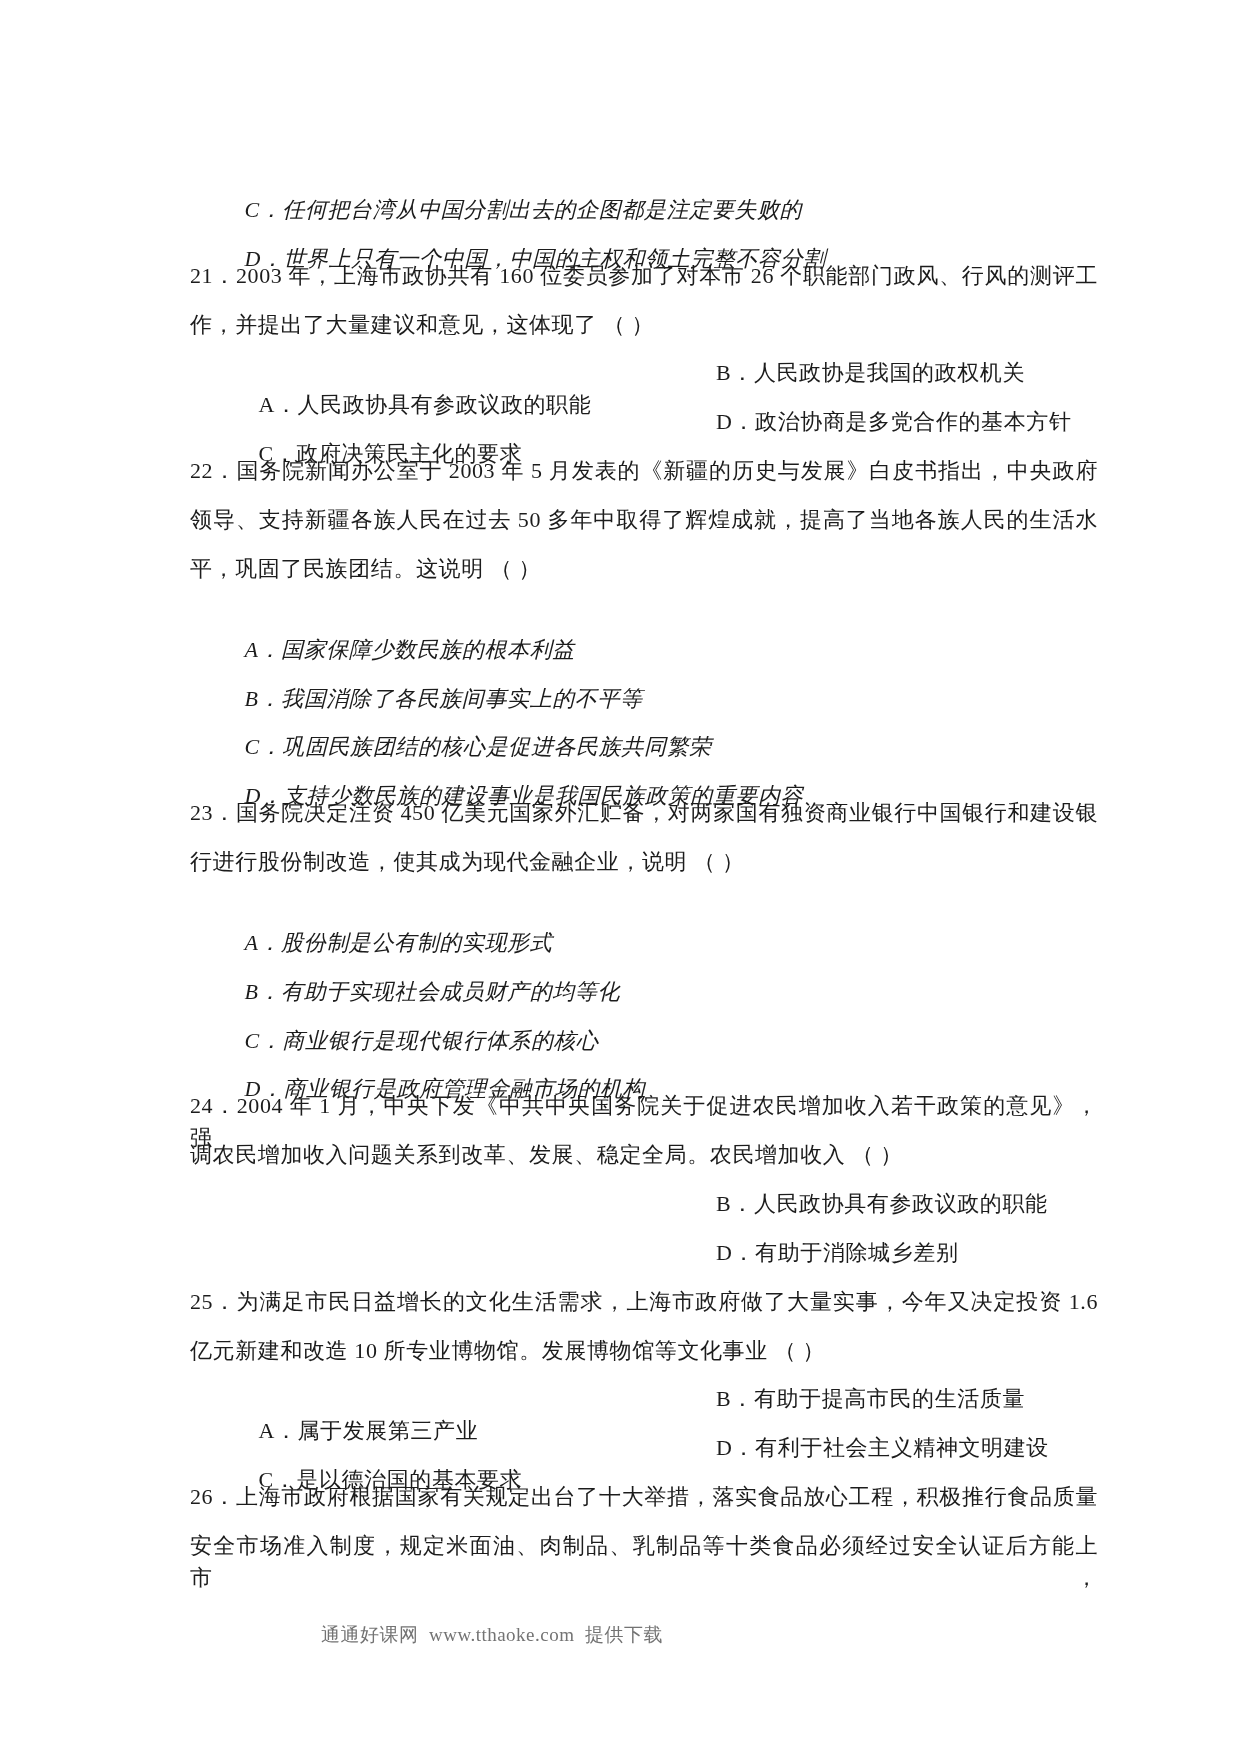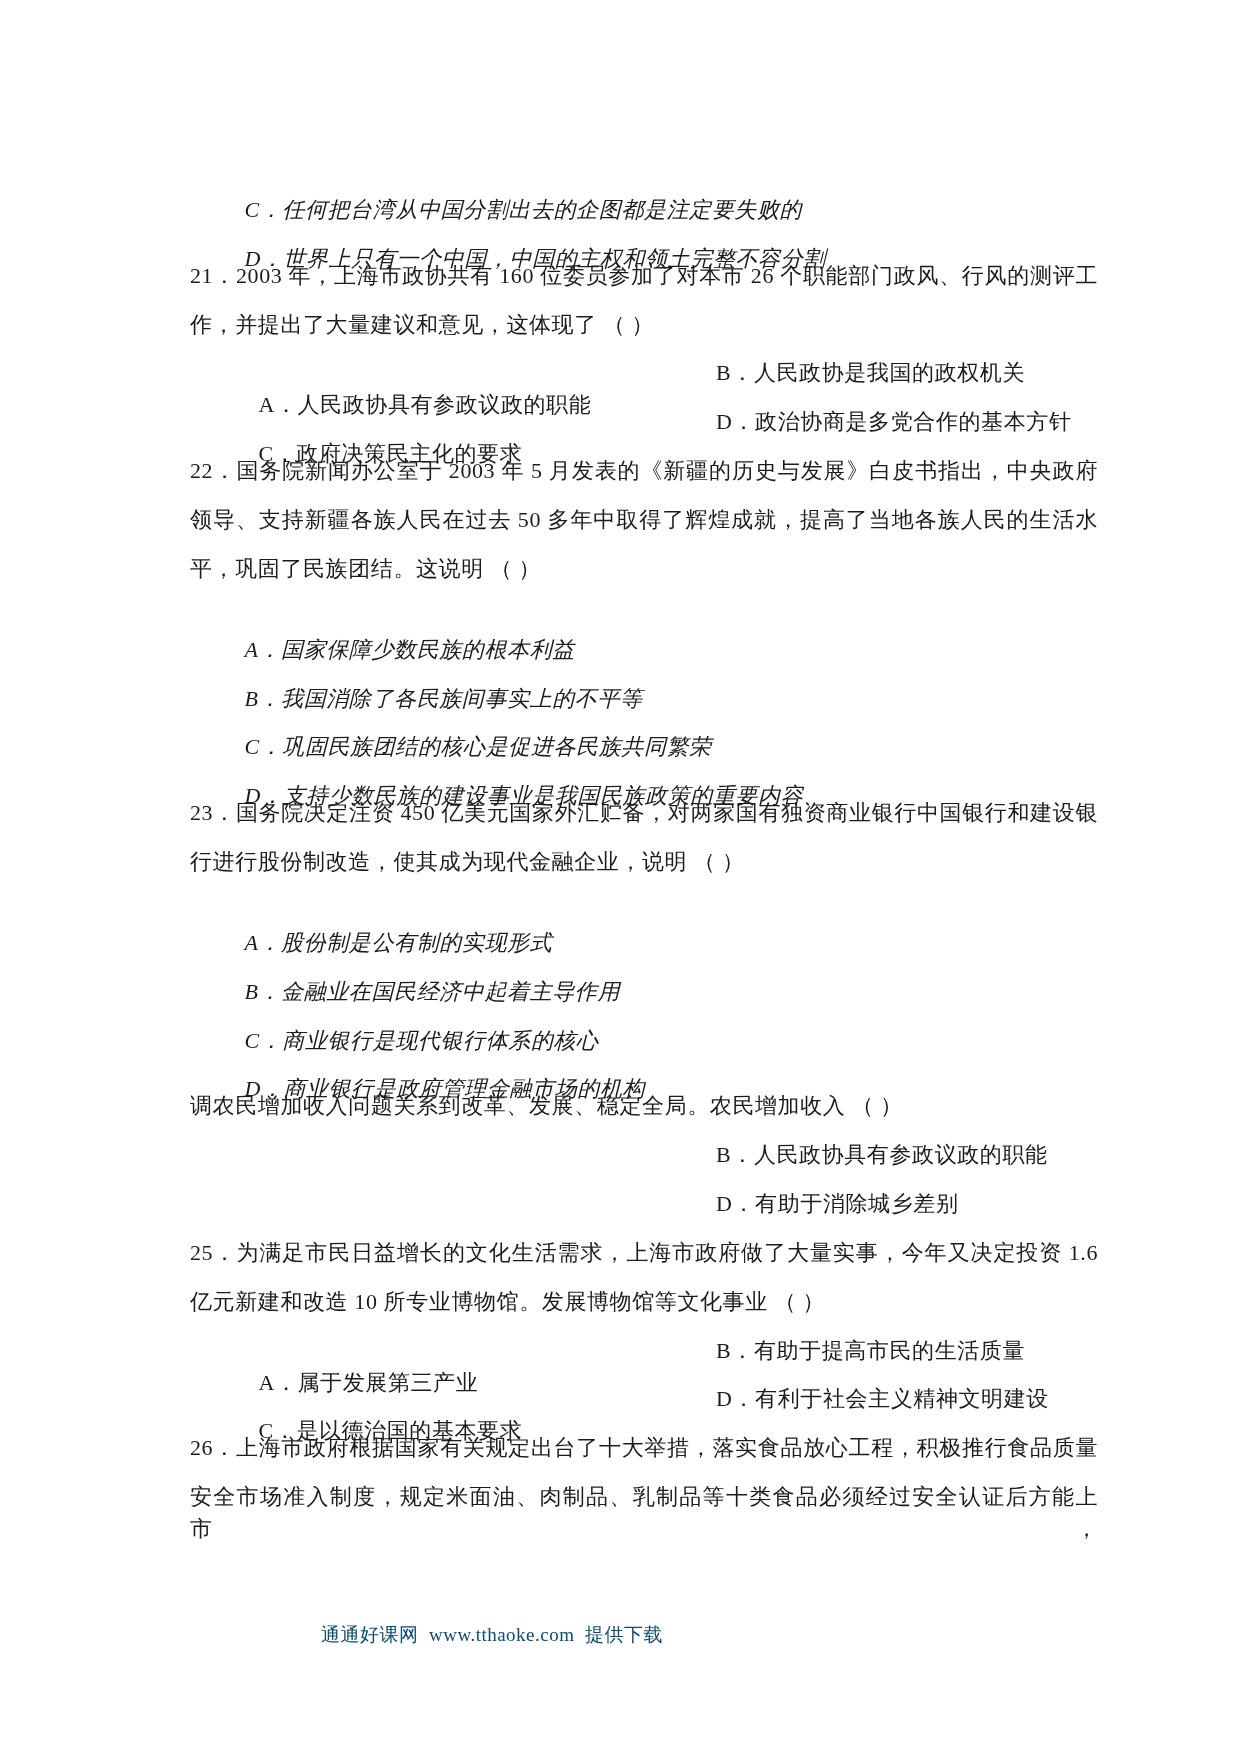--- a/index.html
+++ b/index.html
@@ -50,21 +50,21 @@
     margin-left: 48px;
   }
   .footer {
     position: absolute;
     left: 0;
     top: 1622px;
     width: 984px;
     text-align: center;
     font-size: 19px;
     line-height: 26px;
-    color: #0c4a6e;
+    color: #737373;
     letter-spacing: 0.5px;
     white-space: pre;
   }
 </style>
 </head>
 <body>
 
 <div class="content">
 
   <div class="line">
@@ -100,29 +100,30 @@
   <div class="line">
     <span class="opt-single"><span>D．</span><span>支持少数民族的建设事业是我国民族政策的重要内容</span></span>
   </div>
 
   <div class="line just">23．国务院决定注资 450 亿美元国家外汇贮备，对两家国有独资商业银行中国银行和建设银</div>
   <div class="line">行进行股份制改造，使其成为现代金融企业，说明 （ ）</div>
   <div class="line">
     <span class="opt-single"><span>A．</span><span>股份制是公有制的实现形式</span></span>
   </div>
   <div class="line">
-    <span class="opt-single"><span>B．</span><span>金融业在国民经济中起着主导作用</span></span>
+    <span class="opt-single"><span>B．</span><span>有助于实现社会成员财产的均等化</span></span>
   </div>
   <div class="line">
     <span class="opt-single"><span>C．</span><span>商业银行是现代银行体系的核心</span></span>
   </div>
   <div class="line">
     <span class="opt-single"><span>D．</span><span>商业银行是政府管理金融市场的机构</span></span>
   </div>
 
+  <div class="line just">24．2004 年 1 月，中央下发《中共中央国务院关于促进农民增加收入若干政策的意见》，强</div>
   <div class="line">调农民增加收入问题关系到改革、发展、稳定全局。农民增加收入 （ ）</div>
   <div class="line">
     <span class="o2"><span>B．</span><span>人民政协具有参政议政的职能</span></span>
   </div>
   <div class="line">
     <span class="o2"><span>D．</span><span>有助于消除城乡差别</span></span>
   </div>
 
   <div class="line just">25．为满足市民日益增长的文化生活需求，上海市政府做了大量实事，今年又决定投资 1.6</div>
   <div class="line">亿元新建和改造 10 所专业博物馆。发展博物馆等文化事业 （ ）</div>

